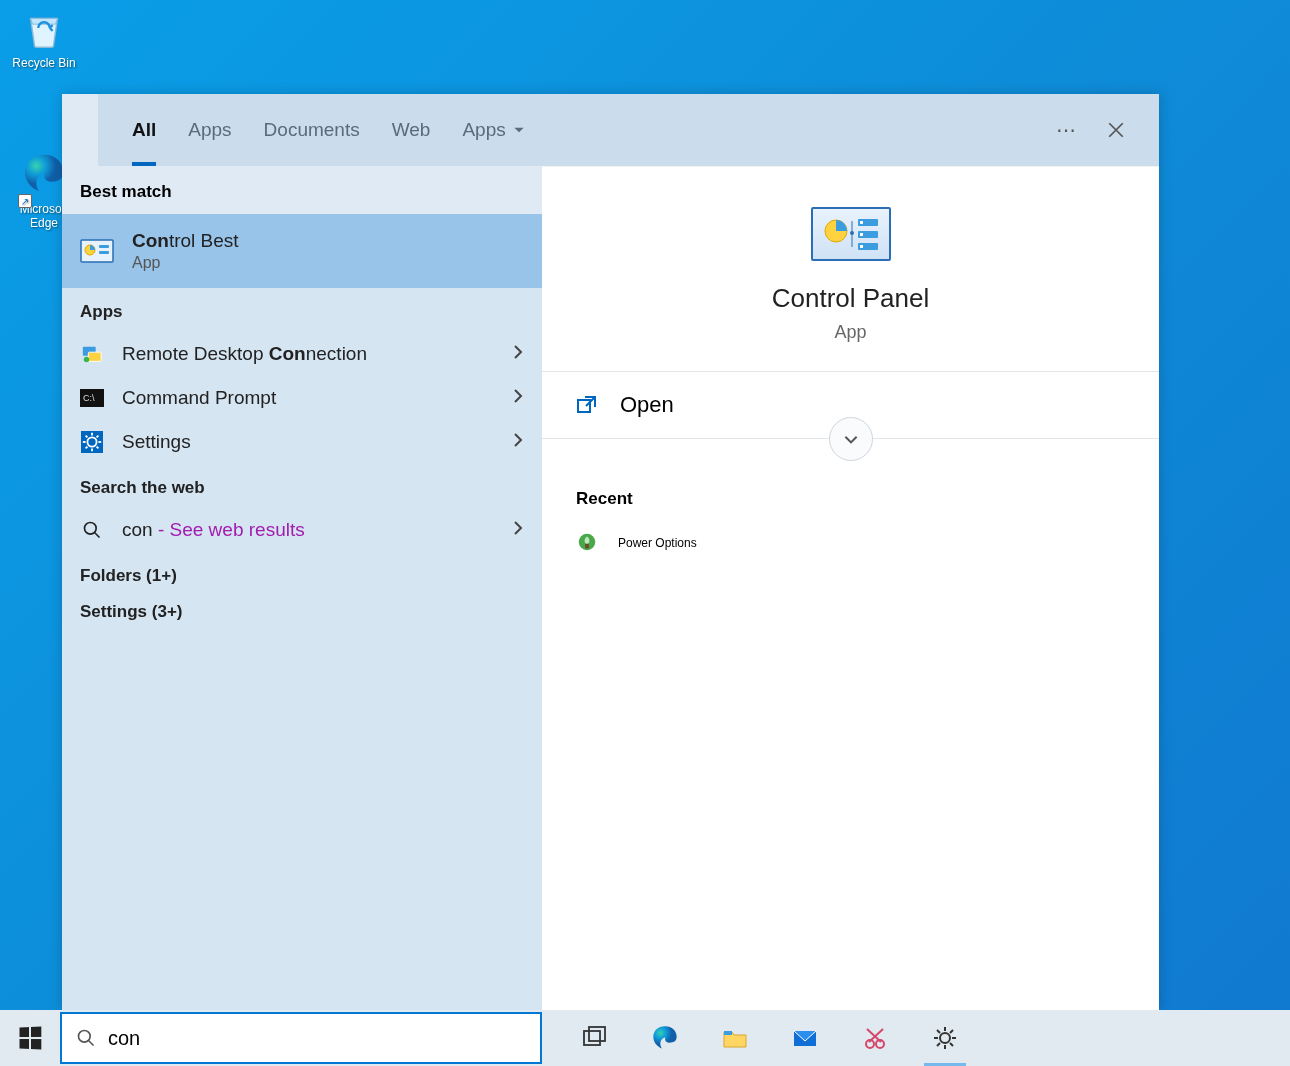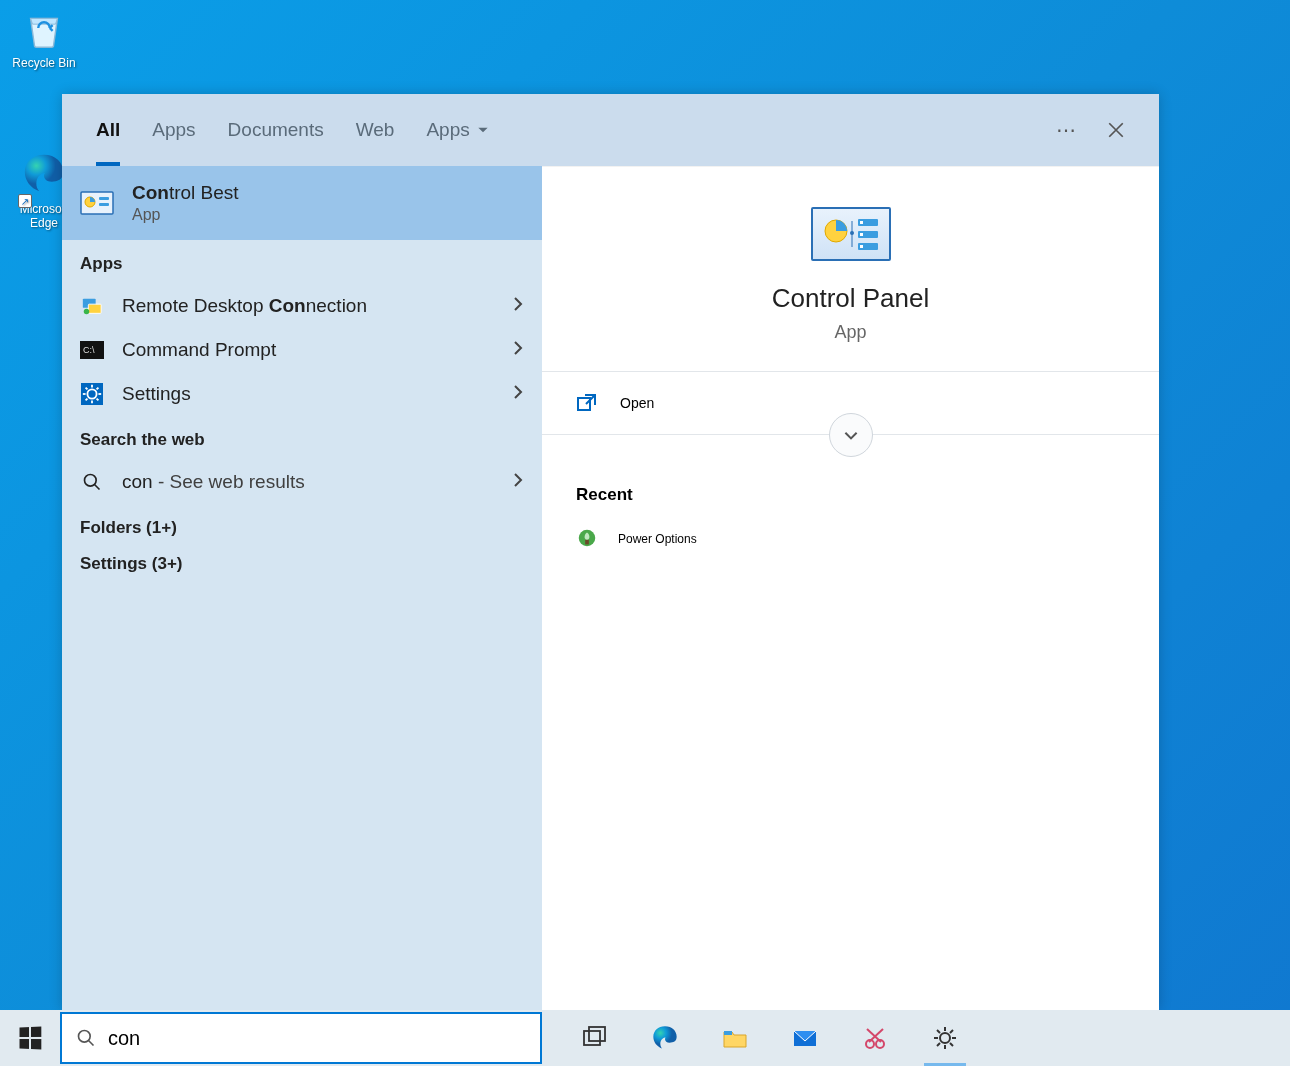--- a/index.html
+++ b/index.html
@@ -17,48 +17,48 @@
   .searchbox{height:52px;width:482px;margin:2px 0;border:2px solid #0078d4;background:#fff;display:flex;align-items:center;padding:0 14px;}
   .searchbox svg{width:20px;height:20px;margin-right:12px;}
   .searchbox input{border:none;outline:none;font-size:20px;flex:1;height:100%;background:transparent;}
   .task-icons{display:flex;align-items:center;height:100%;margin-left:18px;}
   .task-icons .titem{width:70px;height:56px;display:flex;align-items:center;justify-content:center;cursor:pointer;position:relative;}
   .titem svg{width:28px;height:28px;}
   .underline{position:absolute;bottom:0;left:14px;right:14px;height:3px;background:#76b9ed;display:none;}
   .titem.active .underline{display:block;}
   
   .search-panel{position:absolute;left:62px;bottom:56px;width:1097px;height:916px;background:#e0eaf4;display:flex;flex-direction:column;box-shadow:0 0 12px rgba(0,0,0,.2);}
-  .sp-tabs{height:72px;display:flex;align-items:center;padding:0 18px 0 18px;background:rgba(163,196,224,.35);}
+  .sp-tabs{height:72px;display:flex;align-items:center;padding:0 18px 0 18px;background:rgba(163,196,224,.35);margin-left:36px;}
   .sp-tabs .tab{padding:0 16px;height:72px;display:flex;align-items:center;font-size:19px;color:#5a6b7a;cursor:pointer;position:relative;}
   .sp-tabs .tab.active{color:#111;font-weight:600;}
   .sp-tabs .tab.active::after{content:"";position:absolute;left:16px;right:16px;bottom:0;height:4px;background:#0067c0;}
   .sp-tabs .tab.more svg{margin-left:6px;}
   .sp-tabs .spacer{flex:1;}
   .sp-tabs .dots,.sp-tabs .close{width:50px;height:50px;display:flex;align-items:center;justify-content:center;color:#555;cursor:pointer;font-size:20px;}
   .sp-body{display:flex;flex:1;min-height:0;}
   .sp-left{width:480px;background:#d5e5f2;display:flex;flex-direction:column;}
   .sp-right{flex:1;background:#fff;border-top:1px solid rgba(0,0,0,.05);position:relative;}
   .sec-header{font-size:17px;padding:14px 18px 10px;font-weight:600;color:#222;}
   .result-row{display:flex;align-items:center;padding:10px 18px;cursor:pointer;position:relative;}
   .result-row .ric{width:24px;height:24px;margin-right:18px;display:flex;align-items:center;justify-content:center;}
   .result-row .ric.lg{width:34px;height:34px;}
   .result-row .txt{flex:1;font-size:19px;color:#222;}
   .result-row .sub{font-size:16px;color:#555;margin-top:2px;}
   .result-row .chev{color:#444;}
   .highlight-row{background:#99c4ea;}
   .highlight-row{padding:16px 18px;}
   .sec-bestmatch{background:#e0eaf4;padding:16px 18px 12px;font-size:17px;font-weight:600;}
-  .web-sub{color:#404040;font-size:19px;}
+  .web-sub{color:#a21caf;font-size:19px;}
   .preview-head{padding:40px 0 0;text-align:center;}
   .cp-icon-lg{width:80px;height:54px;margin:0 auto 22px;border:2px solid #2a6fb5;background:linear-gradient(#e8f2fc,#cfe2f6);border-radius:2px;position:relative;display:flex;align-items:center;justify-content:center;}
   .cp-icon-lg svg{width:70px;height:46px;}
   .preview-title{font-size:26px;color:#222;margin-bottom:8px;}
   .preview-sub{font-size:18px;color:#666;margin-bottom:28px;}
   .divider{height:1px;background:#e2e6ea;margin:0 0;}
-  .action-row{display:flex;align-items:center;padding:20px 34px;cursor:pointer;font-size:14px;}
+  .action-row{display:flex;align-items:center;padding:20px 34px;cursor:pointer;font-size:22px;}
   .action-row .aic{width:22px;height:22px;margin-right:22px;color:#0067c0;display:flex;}
   .expand-btn{width:44px;height:44px;border:1px solid #d0d6dc;border-radius:50%;background:#fafbfc;display:flex;align-items:center;justify-content:center;margin:-22px auto 0;position:relative;z-index:2;cursor:pointer;color:#555;}
   .recent-head{font-size:17px;font-weight:700;padding:28px 34px 14px;}
   .recent-row{display:flex;align-items:center;padding:8px 34px;font-size:12px;cursor:pointer;}
   .recent-row .ric{width:24px;height:24px;margin-right:18px;}
   .bold{font-weight:700;}
   @keyframes blink{50%{opacity:0;}}
 </style>
 </head>
 <body>
@@ -110,20 +110,21 @@
       <div class="close">
         <svg width="18" height="18" viewBox="0 0 16 16">
             <path d="M2 2 L14 14 M14 2 L2 14" stroke="#555" stroke-width="1.5"></path>
           </svg>
       </div>
     </div>
 
     <div class="sp-body">
 
       <div class="sp-left">
+        <div class="sec-bestmatch">Best match</div>
         <div class="result-row highlight-row">
           <div class="ric lg">
             <svg viewBox="0 0 34 24" width="34" height="24">
                 <rect x="1" y="1" width="32" height="22" rx="1" fill="#e8f2fc" stroke="#2a6fb5" stroke-width="1.5"></rect>
                 <circle cx="10" cy="11" r="5" fill="#ffd23f" stroke="#e0a800"></circle>
                 <path d="M10 6 A5 5 0 0 1 15 11 L10 11 Z" fill="#3b9de0"></path>
                 <rect x="19" y="6" width="10" height="3" rx="1" fill="#3b9de0"></rect>
                 <rect x="19" y="12" width="10" height="3" rx="1" fill="#3b9de0"></rect>
               </svg>
           </div>

